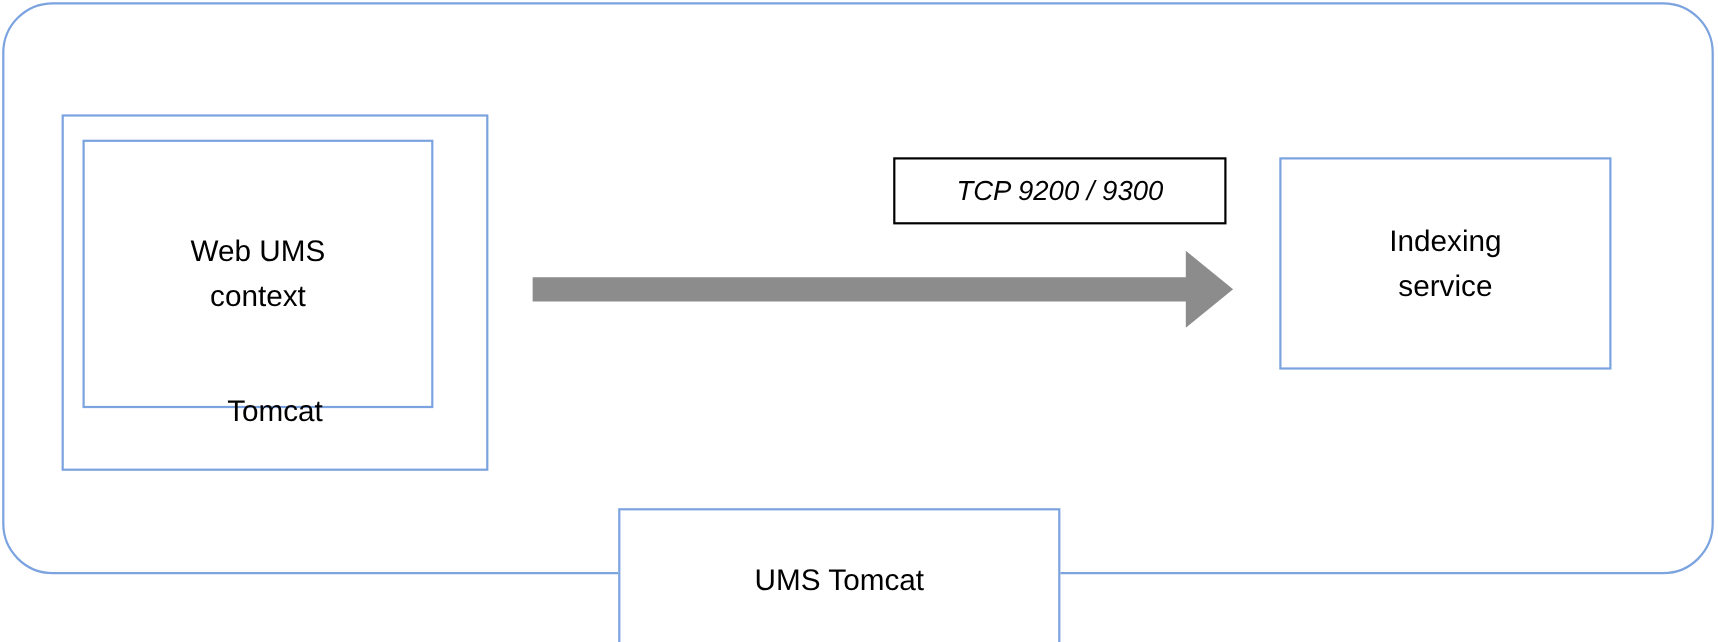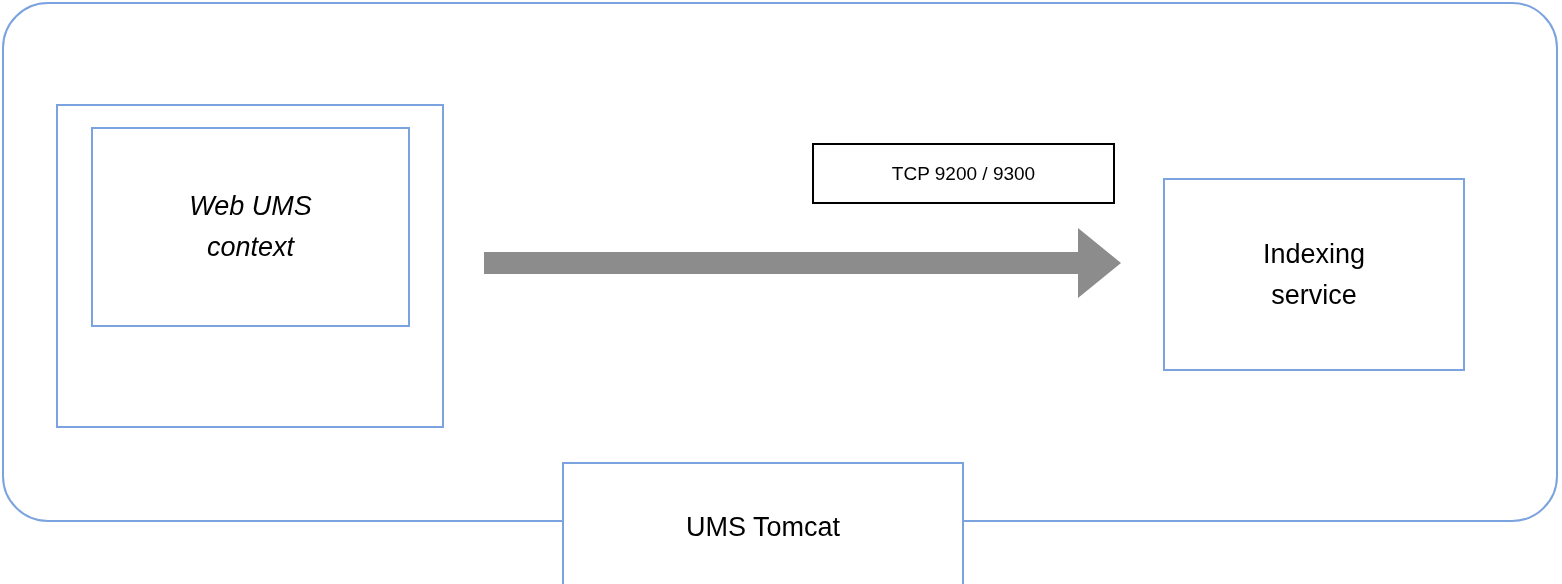--- a/index.html
+++ b/index.html
@@ -66,34 +66,32 @@
   #tomcat-label {
     position: absolute;
     left: 0;
     right: 0;
     top: 248px;
     text-align: center;
   }
 
   
   #webums-box {
-    left: 33px;      
+    left: 17px;      
     top: 21px;
     width: 319px;
-    height: 200px;
-    font-style: italic;
+    height: 244px;
   }
 
   
   #indexing-box {
     left: 1163px;
     top: 143px;
     width: 302px;
     height: 193px;
-    margin-top: 35px;
   }
 
   
   #ums-server-box {
     left: 562px;
     top: 462px;
     width: 402px;
     height: 130px;
   }
 
@@ -105,22 +103,23 @@
     width: 303px;
     height: 61px;
     box-sizing: border-box;
     border: 2px solid #000000;
     background: #ffffff;
     display: flex;
     align-items: center;
     justify-content: center;
   }
   #tcp-label-box .node-label {
-    font-size: 19px;
+    font-size: 25px;
     line-height: 30px;
+    font-style: italic;
   }
 
   
   #flow-arrow {
     position: absolute;
     left: 484px;
     top: 228px;
     width: 637px;
     height: 70px;
   }
@@ -137,20 +136,23 @@
 
   <div class="outer-boundary"></div>
 
   <div class="node-box transparent-fill" id="tomcat-box">
 
     <div class="node-box" id="webums-box">
       <span class="node-label">Web UMS
 context</span>
     </div>
 
+    <div id="tomcat-label">
+      <span class="node-label">Tomcat</span>
+    </div>
   </div>
 
   <div id="flow-arrow">
     <svg viewBox="0 0 637 70" xmlns="http://www.w3.org/2000/svg">
       <polygon points="0,24 594,24 594,0 637,35 594,70 594,46 0,46" fill="#8C8C8C"></polygon>
     </svg>
   </div>
 
   <div id="tcp-label-box">
     <span class="node-label">TCP 9200 / 9300</span>

